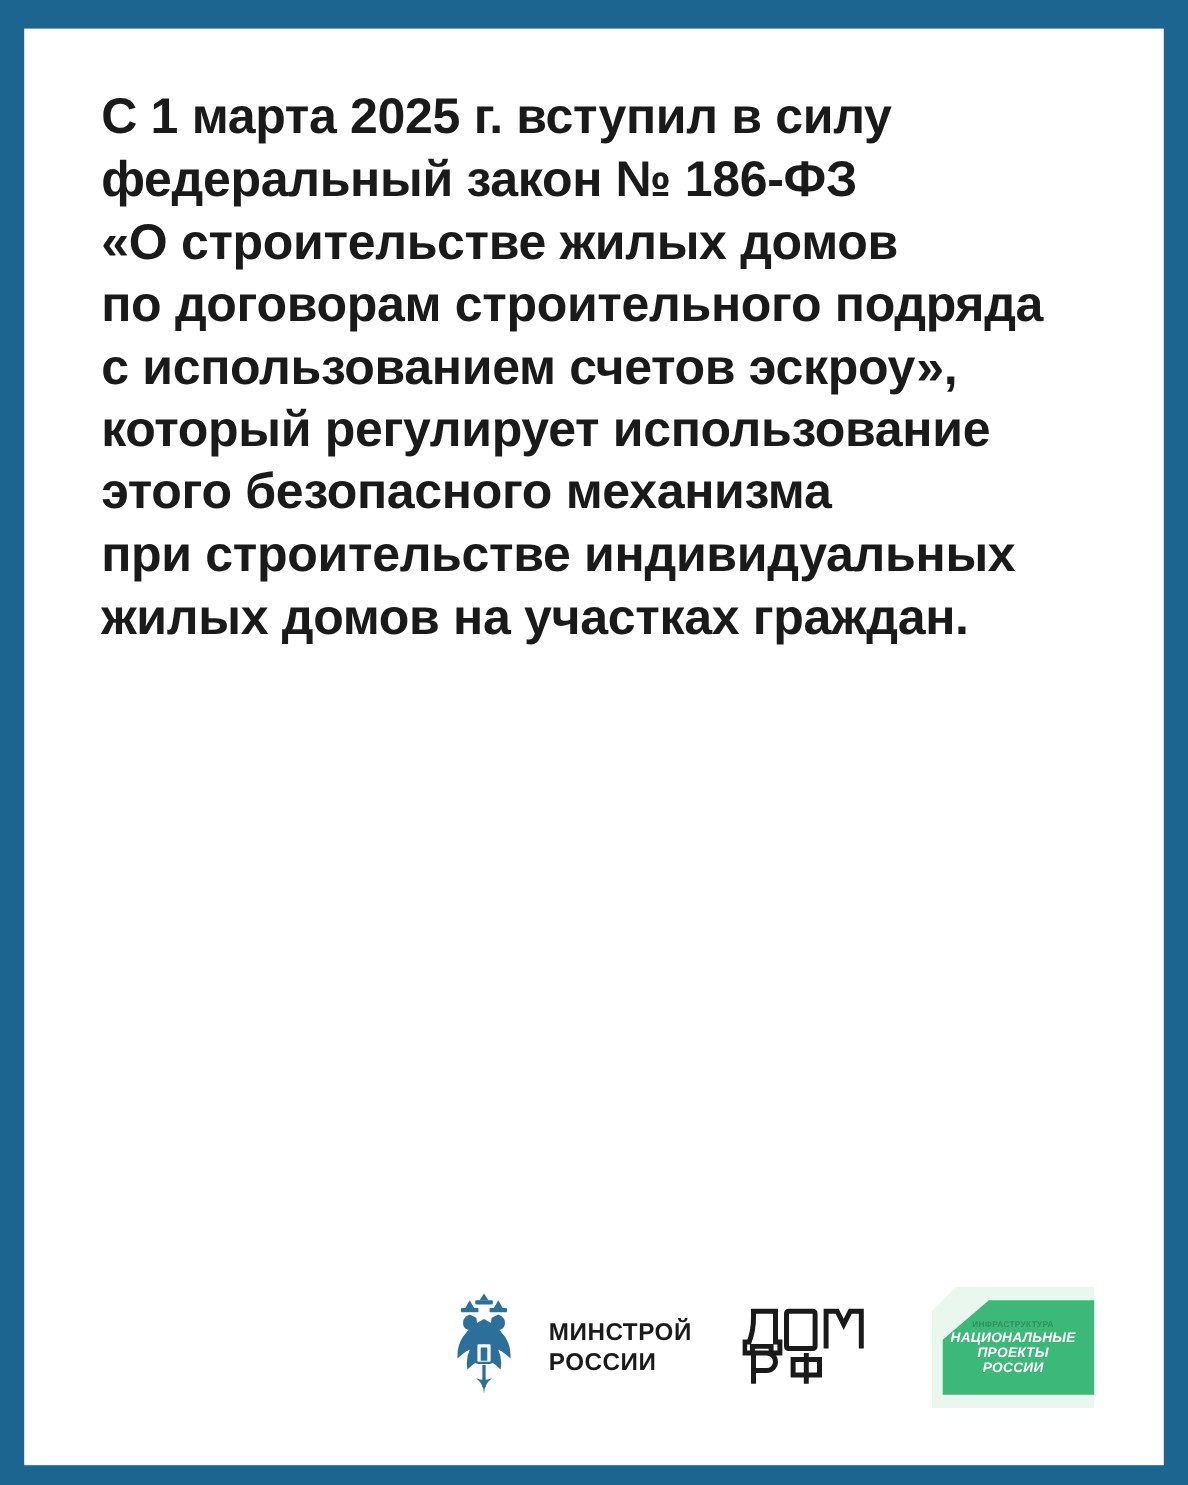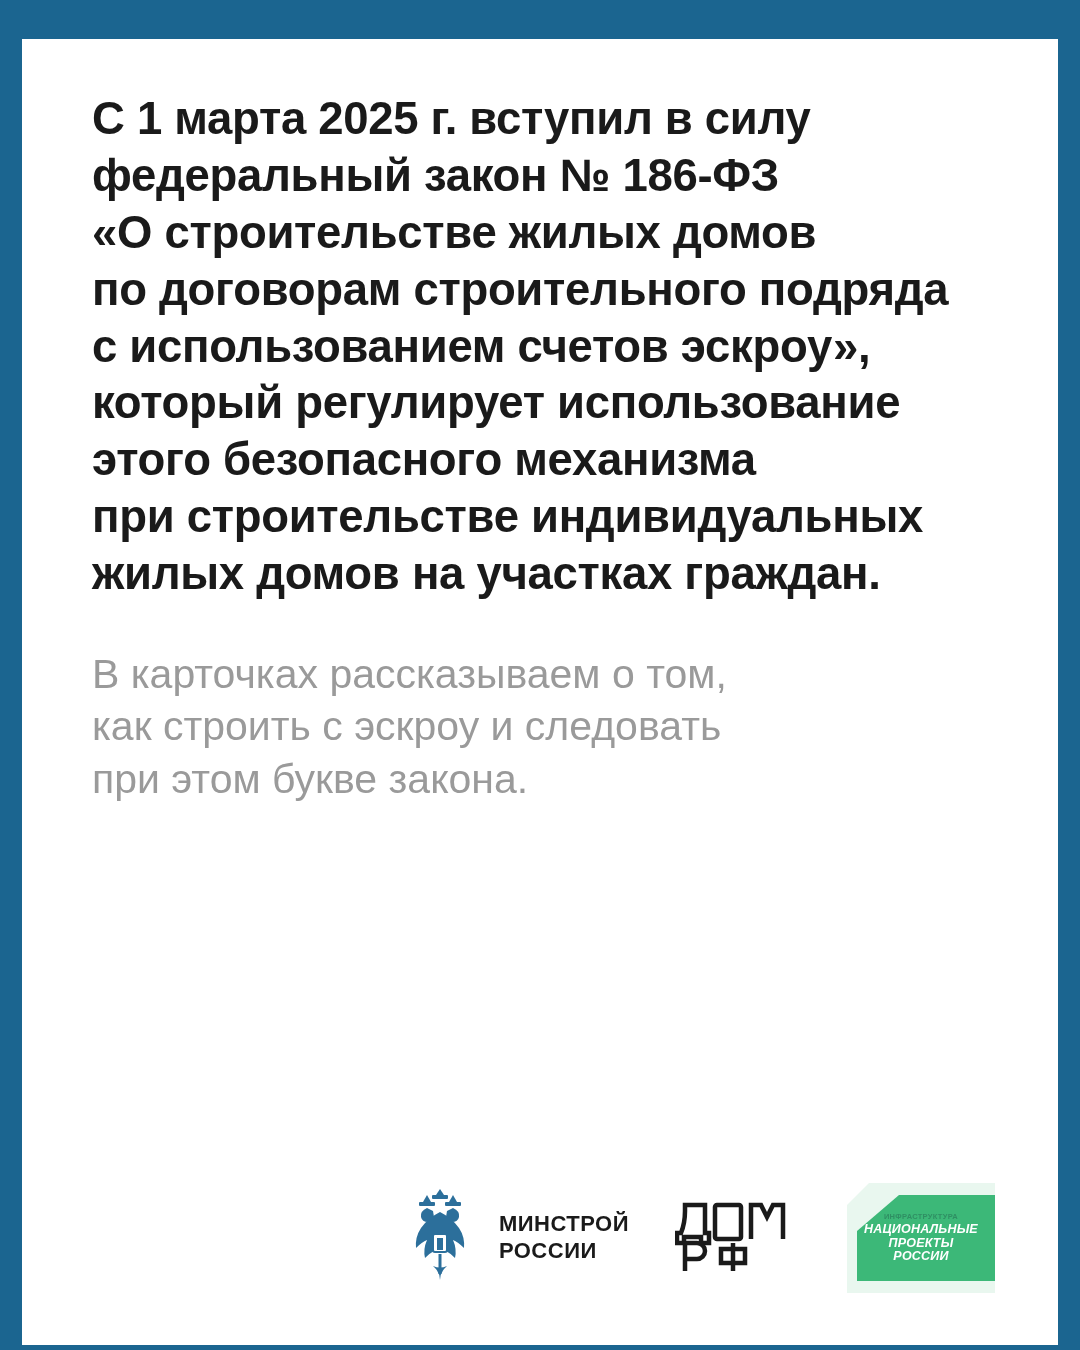--- a/index.html
+++ b/index.html
@@ -9,21 +9,21 @@
   }
   body {
     width: 1080px;
     height: 1350px;
     font-family: "Liberation Sans", sans-serif;
     overflow: hidden;
   }
   .card {
     position: absolute;
     left: 22px;
-    top: 39px;
+    top: 26px;
     width: 1036px;
     height: 1306px;
     background: #ffffff;
     box-sizing: border-box;
     padding: 40px 55px 0 70px;
     display: flex;
     flex-direction: column;
   }
   .headline {
     font-size: 45.5px;
@@ -121,23 +121,20 @@
   <div class="headline">С 1 марта 2025 г. вступил в силу
 федеральный закон № 186-ФЗ
 «О строительстве жилых домов
 по договорам строительного подряда
 с использованием счетов эскроу»,
 который регулирует использование
 этого безопасного механизма
 при строительстве индивидуальных
 жилых домов на участках граждан.</div>
 
-  <div class="subtext">В карточках рассказываем о том,
-как строить с эскроу и следовать
-при этом букве закона.</div>
 
   <div class="spacer"></div>
 
   <div class="footer">
 
     <div class="minstroy">
       <div class="emblem">
         <svg viewBox="0 0 86 100" width="86" height="100" aria-hidden="true">
           <g fill="#2c6f9b">
 

